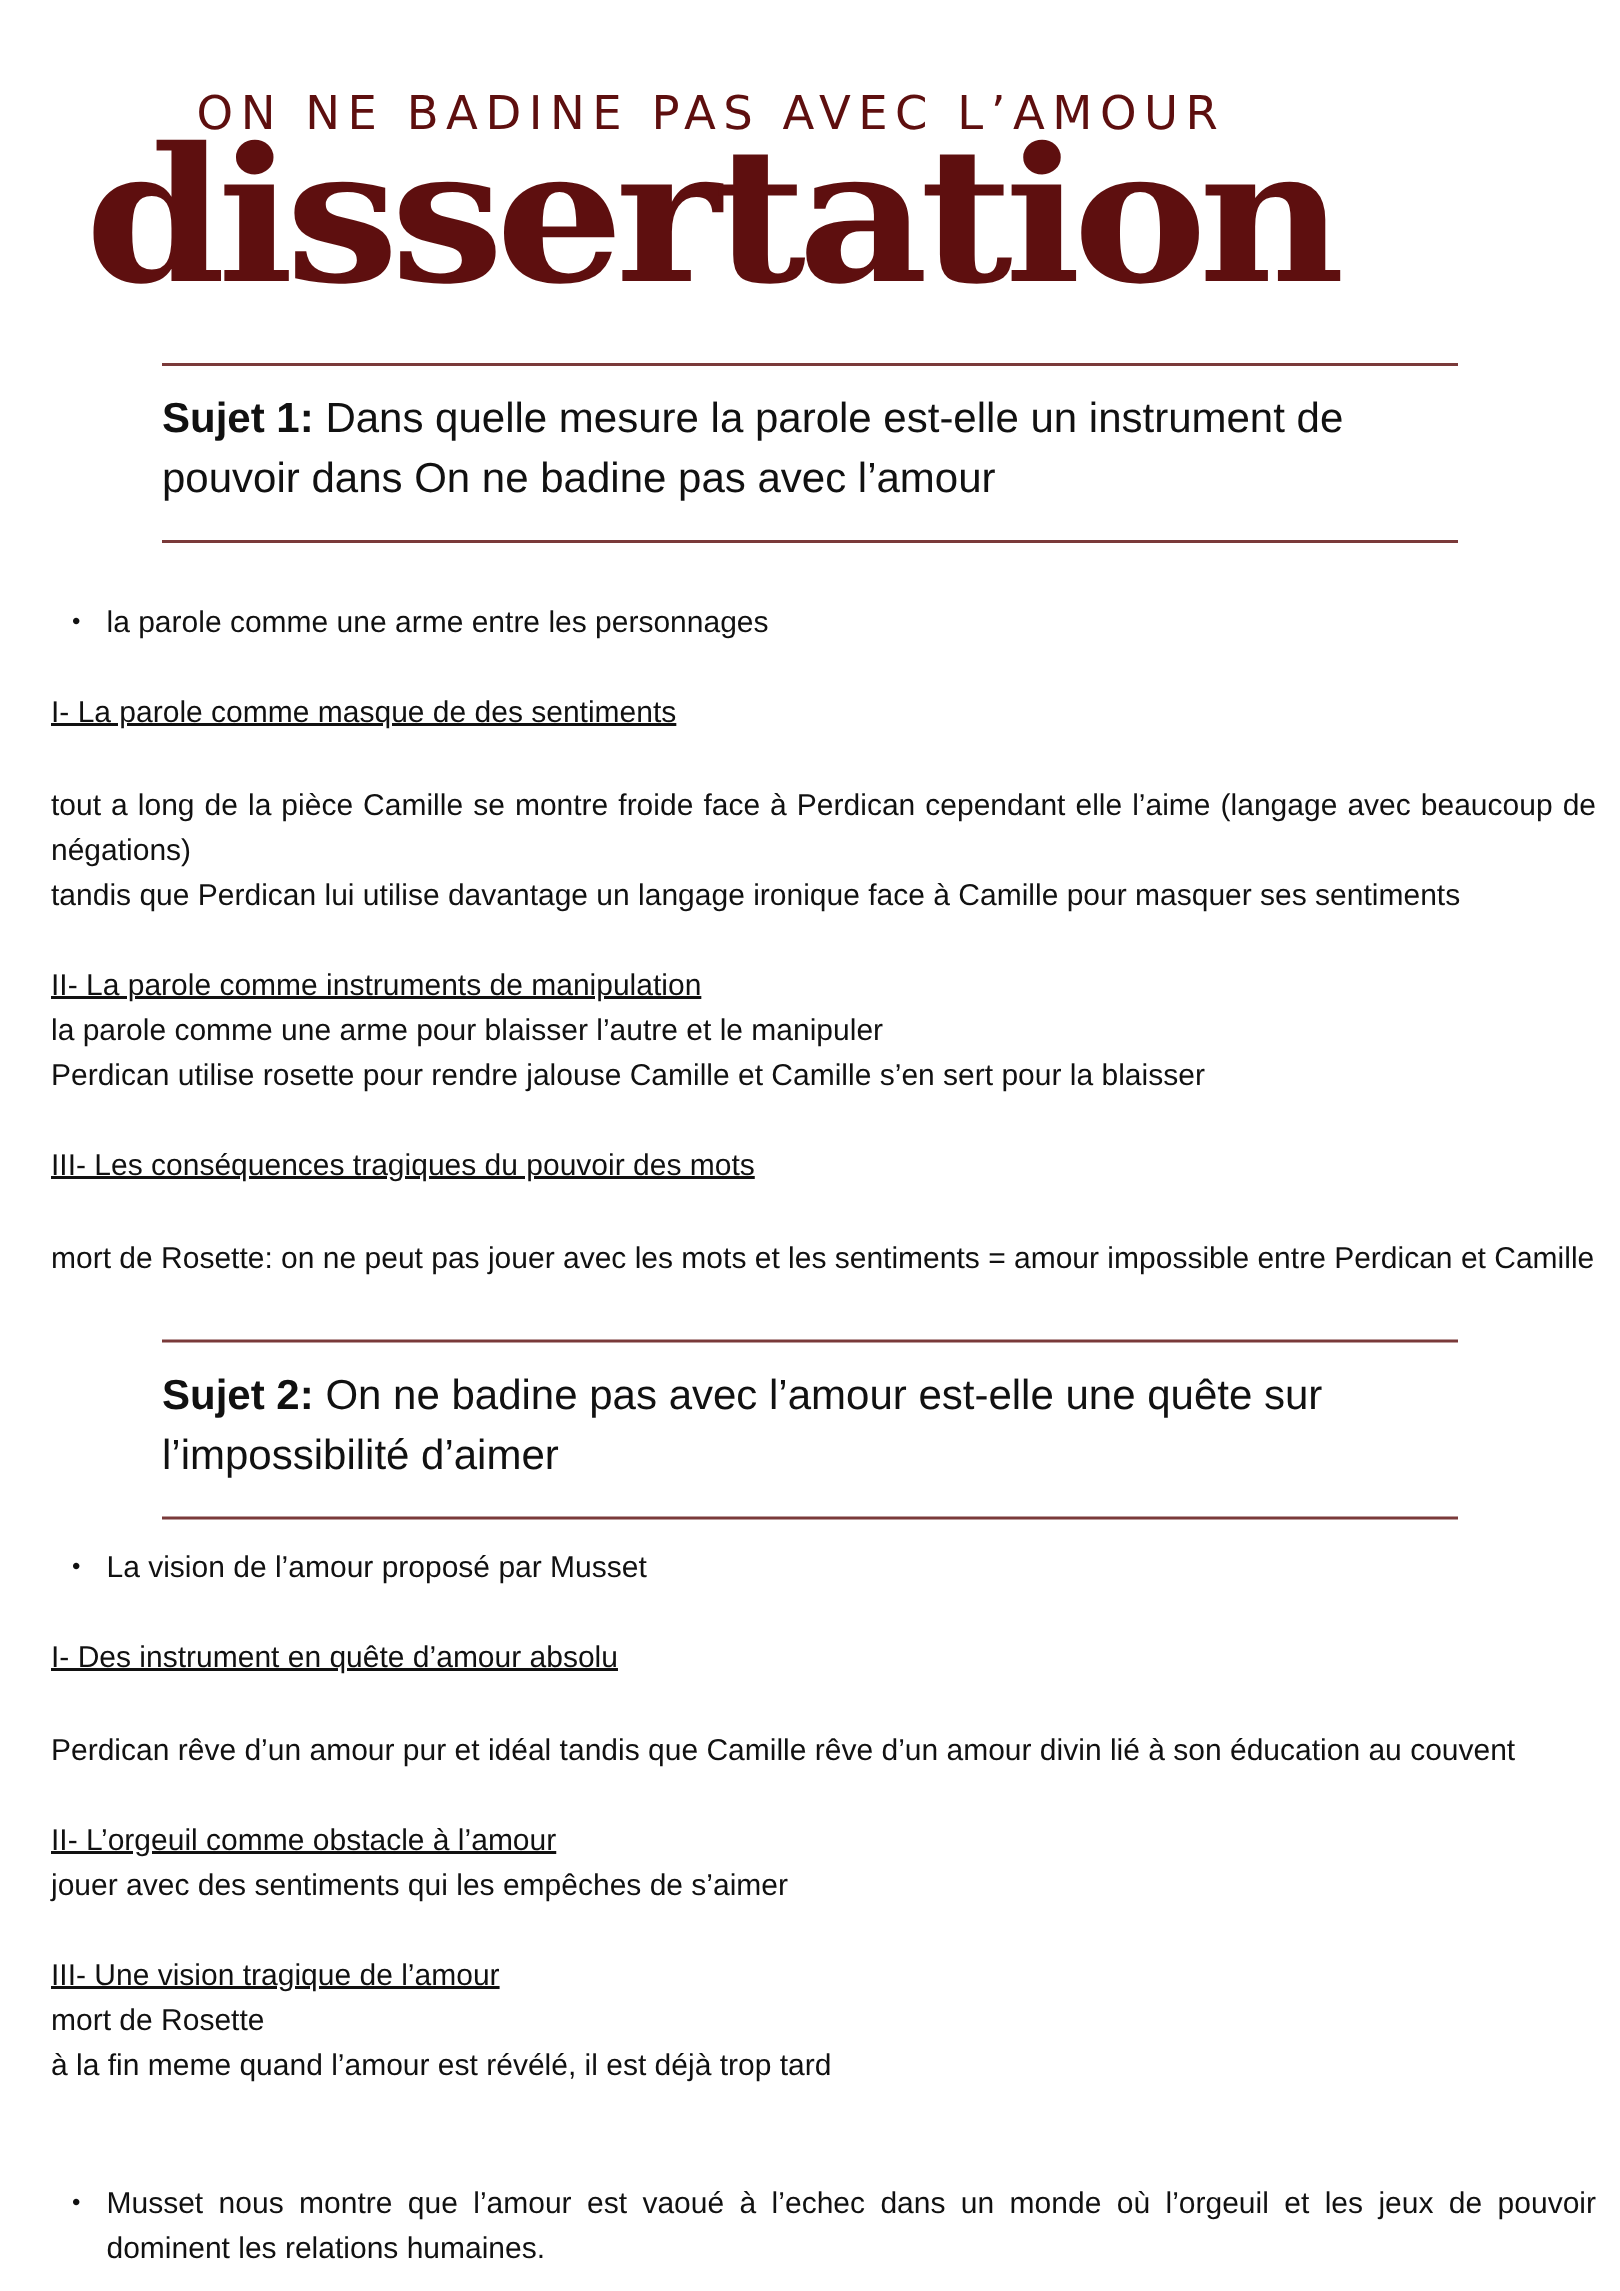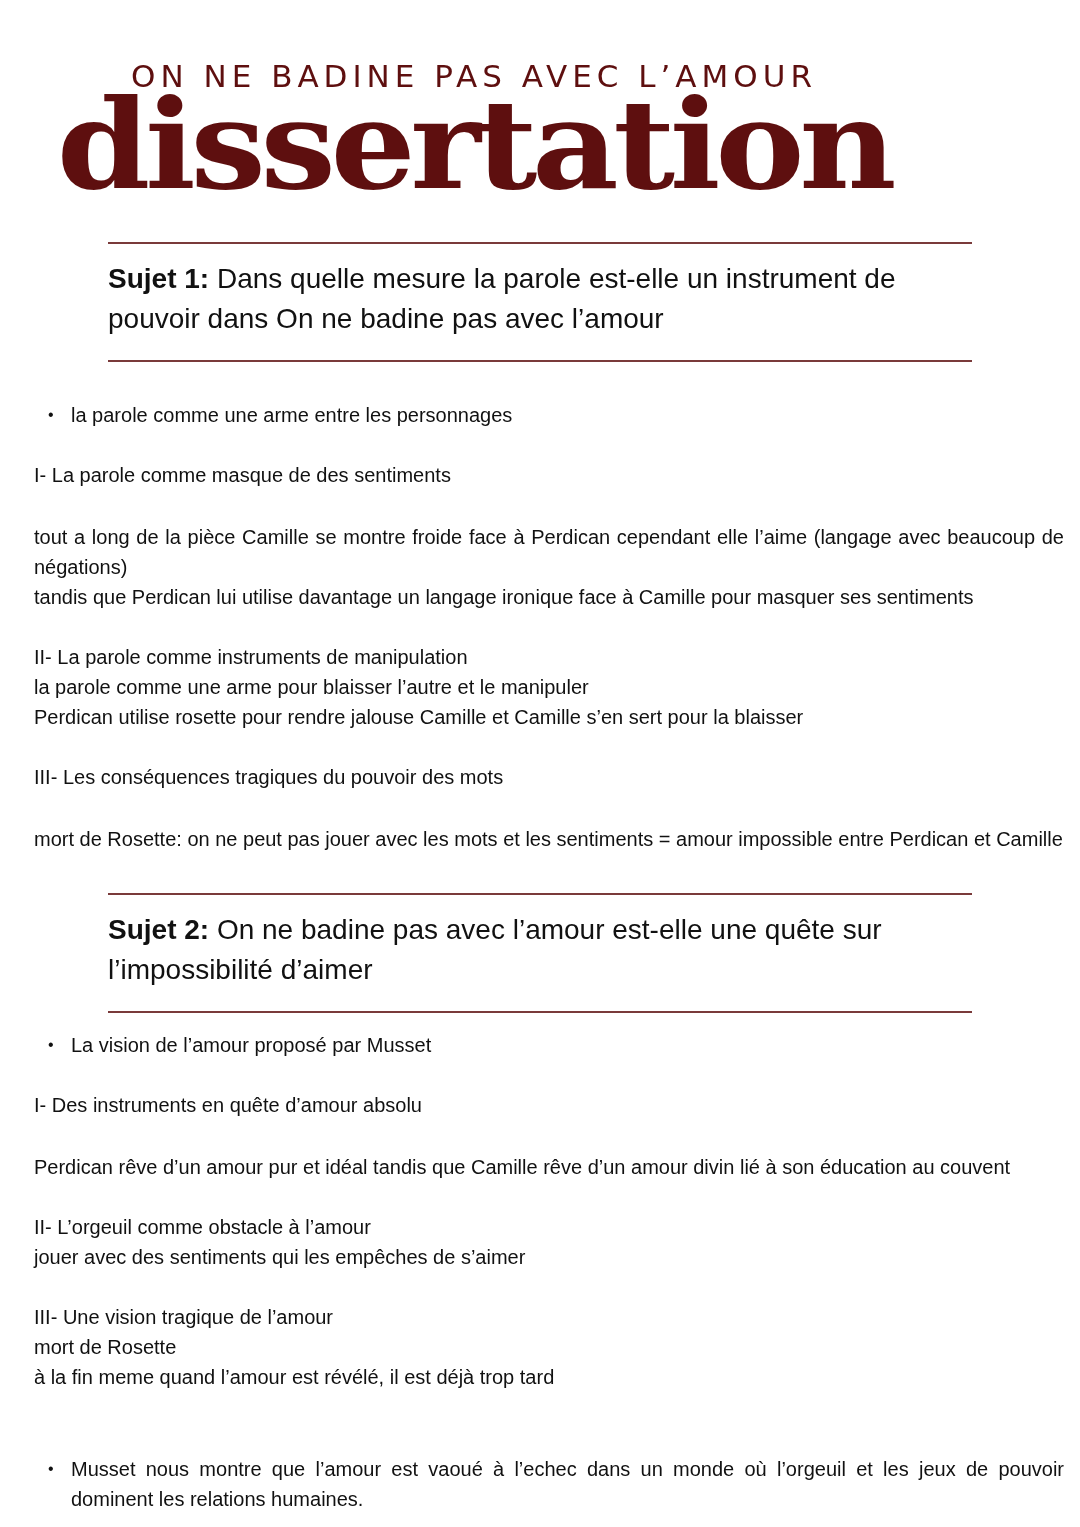--- a/index.html
+++ b/index.html
@@ -69,21 +69,21 @@
     .bullet {
       position: relative;
       padding-left: 37px;
     }
     .bullet .dot {
       position: absolute;
       left: 14px;
       top: 0;
       font-size: 16px;
     }
-    .heading { }
+    .heading { text-decoration: underline; }
     p { margin: 0; }
   </style>
 </head>
 <body>
 
 <div class="header">
   <div class="kicker">ON NE BADINE PAS AVEC L’AMOUR</div>
   <div class="big-title">dissertation</div>
 </div>
 
@@ -122,21 +122,21 @@
 </div>
 <div class="divider" style="top:1011px;"></div>
 
 <div class="block" style="top:1030px;">
   <p class="bullet">
     <span class="dot">•</span>
     <span>La vision de l’amour proposé par Musset</span>
   </p>
   <p style="height:30px;"></p>
 
-  <p class="heading">I- Des instruments en quête d’amour absolu</p>
+  <p class="heading">I- Des instrument en quête d’amour absolu</p>
   <p class="justify">Perdican rêve d’un amour pur et idéal tandis que Camille rêve d’un amour divin lié à son éducation au couvent</p>
   <p style="height:30px;"></p>
 
   <p class="heading">II- L’orgeuil comme obstacle à l’amour</p>
   <p>jouer avec des sentiments qui les empêches de s’aimer</p>
   <p style="height:30px;"></p>
 
   <p class="heading">III- Une vision tragique de l’amour</p>
   <p>mort de Rosette</p>
   <p>à la fin meme quand l’amour est révélé, il est déjà trop tard</p>

